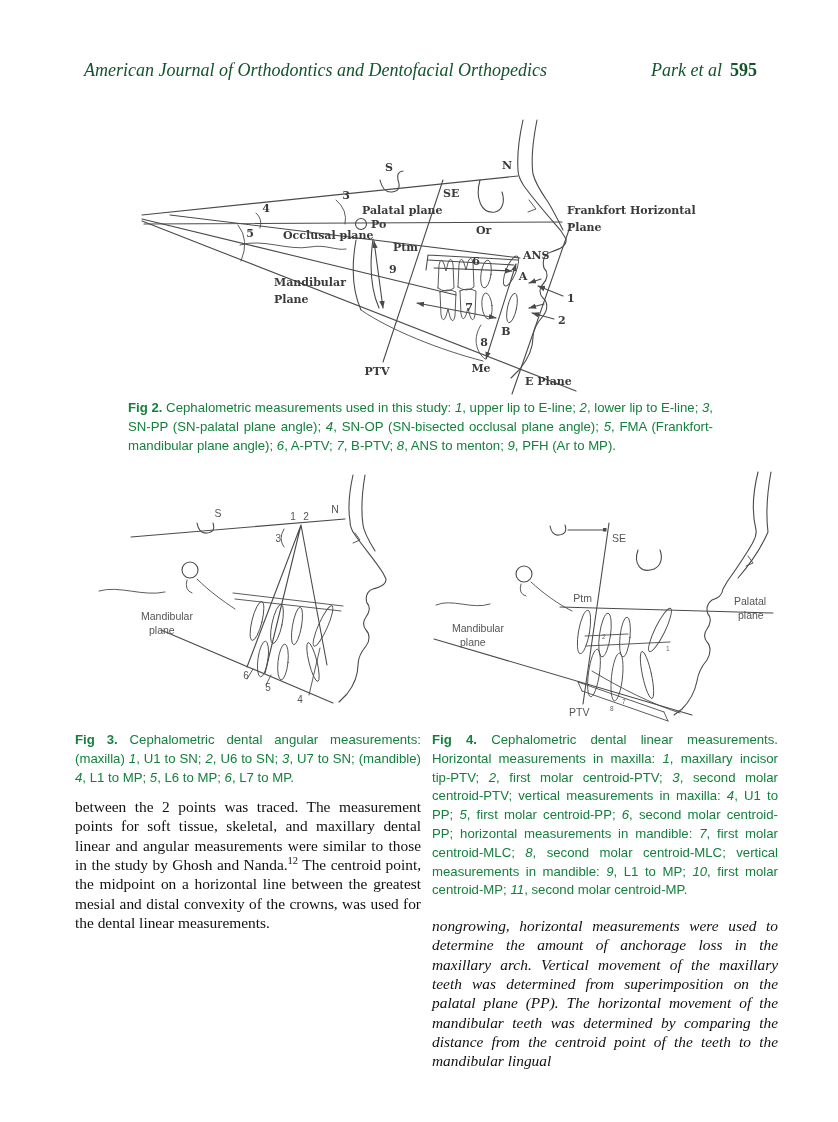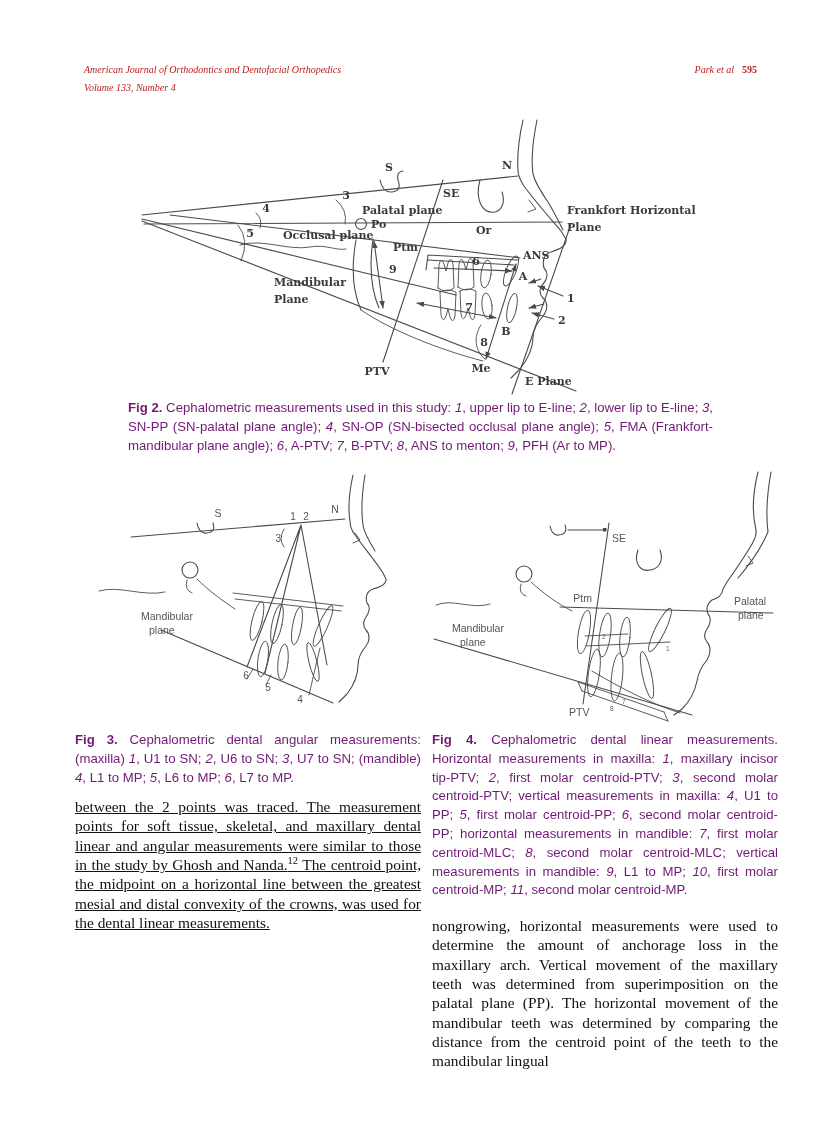--- a/index.html
+++ b/index.html
@@ -1,41 +1,40 @@
 <!DOCTYPE html>
 <html><head>
 <meta charset="utf-8">
 <style>
   html,body{margin:0;padding:0;}
   body{width:838px;height:1122px;background:#ffffff;position:relative;overflow:hidden;
        font-family:"Liberation Serif",serif;color:#111;}
   .abs{position:absolute;}
-  .hdr{font-style:italic;font-size:10px;line-height:18px;color:#b91c1c;}
+  .hdr{font-style:italic;font-size:18px;line-height:18px;color:#14532d;}
   .hdr .pagenum{font-style:normal;font-weight:bold;padding-left:8px;}
   .cap{font-family:"Liberation Sans",sans-serif;font-size:13.2px;line-height:18.8px;
-       color:#701a75;text-align:justify;margin:0;}
+       color:#15803d;text-align:justify;margin:0;}
   .cap .b{font-weight:bold;}
   .cap .i,.bodycol .i{font-style:italic;}
   .bodycol p{font-size:15.4px;line-height:19.35px;text-align:justify;margin:0;color:#101010;}
   .bodycol .indent{text-indent:17px;}
   .sup{vertical-align:super;font-size:10.5px;line-height:0;}
   .link{color:#2b3db8;cursor:pointer;}
   svg .ln{stroke:#4a4a4a;stroke-width:1.1;fill:none;stroke-linecap:round;stroke-linejoin:round;}
   svg .thin{stroke-width:0.9;}
   svg text{font-family:"DejaVu Serif",serif;font-weight:bold;font-size:11px;fill:#3a3a3a;}
   svg text.sans{font-family:"Liberation Sans",sans-serif;font-weight:normal;font-size:10.5px;fill:#555;}
   svg text.num{font-family:"Liberation Sans",sans-serif;font-weight:normal;font-size:10px;fill:#555;}
   svg text.tiny{font-family:"Liberation Sans",sans-serif;font-weight:normal;font-size:6.5px;fill:#666;}
 </style>
 </head>
 <body>
 
 <div class="abs hdr" style="left:84px;top:61px;">
   <div>American Journal of Orthodontics and Dentofacial Orthopedics</div>
-  <div>Volume 133, Number 4</div>
 </div>
 <div class="abs hdr" style="left:620px;top:61px;width:137px;text-align:right;">
   <span>Park et al</span><span class="pagenum">595</span>
 </div>
 
 <svg class="abs" style="left:140px;top:118px;" width="570" height="280" viewBox="0 0 570 280">
   <defs>
     <marker id="ah" markerWidth="8" markerHeight="7" refX="6.5" refY="2.5" orient="auto-start-reverse">
       <path d="M0,0 L7,2.5 L0,5 Z" style="fill:#4a4a4a;stroke:none"></path>
     </marker>
@@ -179,18 +178,18 @@
   <text class="sans" x="137" y="246">PTV</text>
   <text class="tiny" x="234" y="181">1</text>
   <text class="tiny" x="170" y="169">2</text>
   <text class="tiny" x="190" y="234">7</text>
   <text class="tiny" x="178" y="241">8</text>
 </svg>
 
 <p class="abs cap" style="left:75px;top:731px;width:346px;"><span class="b">Fig 3.</span><span> Cephalometric dental angular measurements: (maxilla) </span><span class="i">1</span><span>, U1 to SN; </span><span class="i">2</span><span>, U6 to SN; </span><span class="i">3</span><span>, U7 to SN; (mandible) </span><span class="i">4</span><span>, L1 to MP; </span><span class="i">5</span><span>, L6 to MP; </span><span class="i">6</span><span>, L7 to MP.</span></p>
 <p class="abs cap" style="left:432px;top:731px;width:346px;"><span class="b">Fig 4.</span><span> Cephalometric dental linear measurements. Horizontal measurements in maxilla: </span><span class="i">1</span><span>, maxillary incisor tip-PTV; </span><span class="i">2</span><span>, first molar centroid-PTV; </span><span class="i">3</span><span>, second molar centroid-PTV; vertical measurements in maxilla: </span><span class="i">4</span><span>, U1 to PP; </span><span class="i">5</span><span>, first molar centroid-PP; </span><span class="i">6</span><span>, second molar centroid-PP; horizontal measurements in mandible: </span><span class="i">7</span><span>, first molar centroid-MLC; </span><span class="i">8</span><span>, second molar centroid-MLC; vertical measurements in mandible: </span><span class="i">9</span><span>, L1 to MP; </span><span class="i">10</span><span>, first molar centroid-MP; </span><span class="i">11</span><span>, second molar centroid-MP.</span></p>
 
-<div class="abs bodycol" style="left:75px;top:797px;width:346px;text-decoration:underline;">
+<div class="abs bodycol" style="left:75px;top:797px;width:346px;">
   <p><span>between the 2 points was traced. The measurement points for soft tissue, skeletal, and maxillary dental linear and angular measurements were similar to those in the study by Ghosh and Nanda.</span><span class="sup">12</span><span> The centroid point, the midpoint on a horizontal line between the greatest mesial and distal convexity of the crowns, was used for the dental linear measurements.</span></p>
 </div>
-<div class="abs bodycol" style="left:432px;top:916px;width:346px;">
+<div class="abs bodycol" style="left:432px;top:916px;width:346px;font-style:italic;">
   <p><span>nongrowing, horizontal measurements were used to determine the amount of anchorage loss in the maxillary arch. Vertical movement of the maxillary teeth was determined from superimposition on the palatal plane (PP). The horizontal movement of the mandibular teeth was determined by comparing the distance from the centroid point of the teeth to the mandibular lingual</span></p>
 </div>
 
 </body></html>

